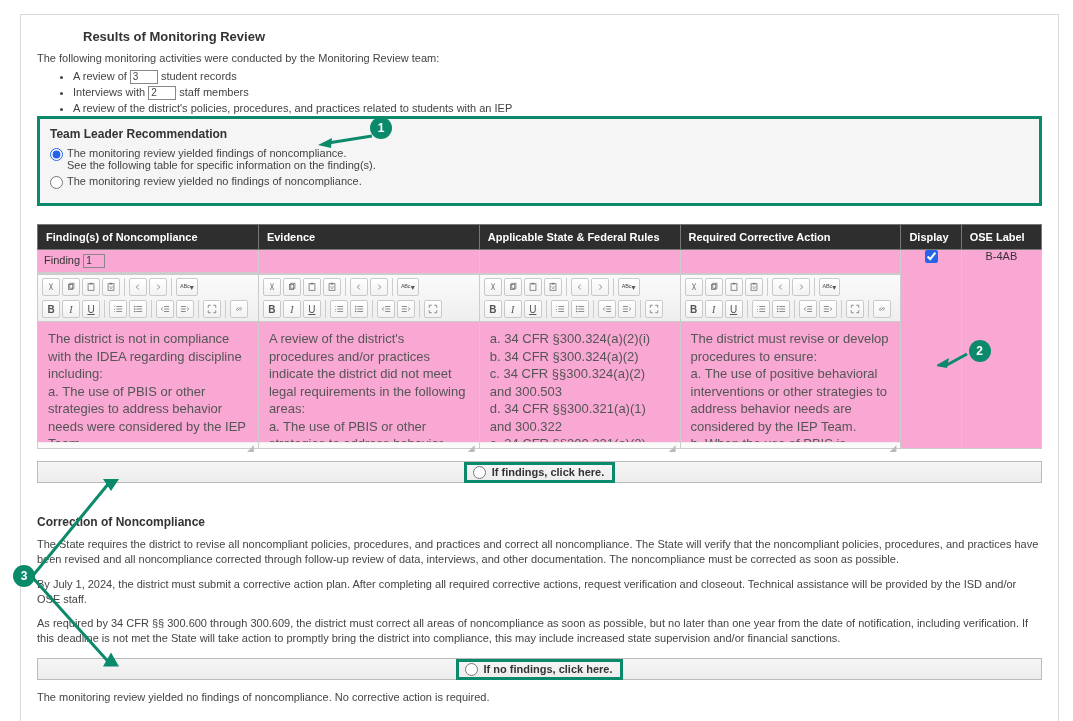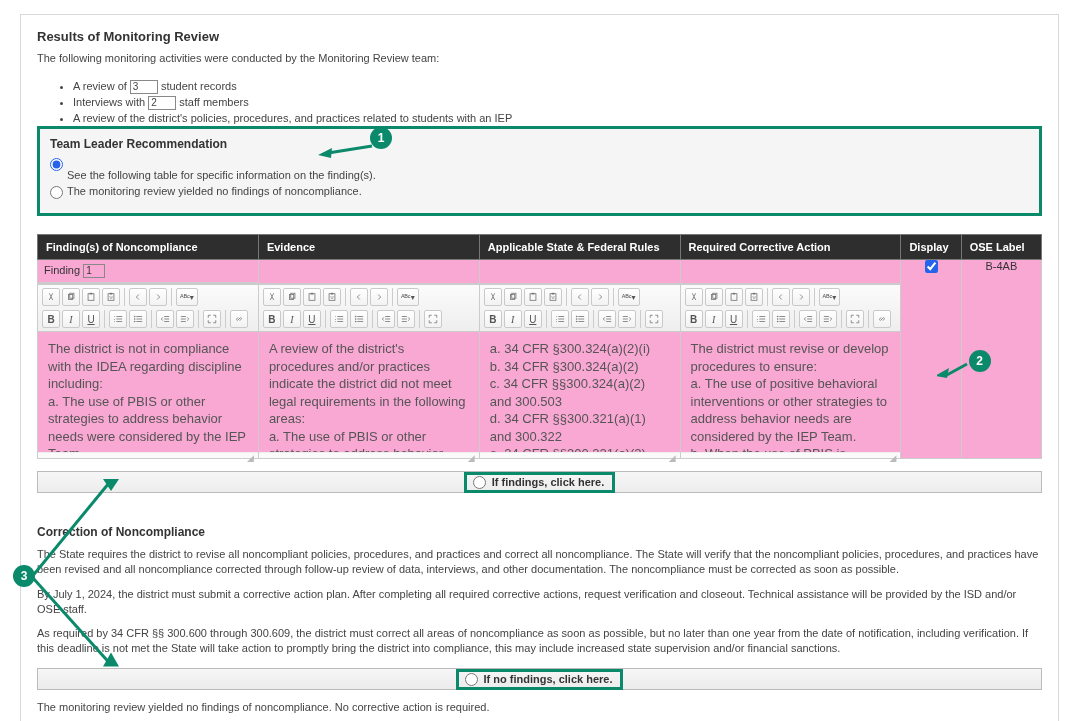--- a/index.html
+++ b/index.html
@@ -1,19 +1,19 @@
 <!DOCTYPE html>
 <html><head>
 <meta charset="utf-8">
 <style>
   * { box-sizing: border-box; margin: 0; padding: 0; }
   body { font-family: Arial, Helvetica, sans-serif; font-size: 11px; color: #333; background: #fff; padding: 14px 14px 14px 20px; }
   .page { border: 1px solid #d9d9d9; padding: 14px 16px 18px 16px; position: relative; }
-  h2.results-title { font-size: 13px; font-weight: bold; margin-bottom: 8px; color:#333; }
-  .intro { margin-bottom: 16px; color:#444; }
+  h2.results-title { font-size: 13px; font-weight: bold; margin-bottom: 8px; color:#333;margin-left:46px; }
+  .intro { margin-bottom: 6px; color:#444; }
   ul.bullets { margin-left: 36px; margin-bottom: 2px; }
   ul.bullets li { list-style: disc; margin-bottom: 2px; color:#444; }
   .inline-input { display:inline-block; border:1px solid #888; width:28px; height:14px; line-height:12px; font-size:10px; text-align:left; padding:0 2px; background:#fff; }
   .team-box { border:3px solid #0b8a6b; background:#f5f5f5; padding:8px 10px 10px 10px; margin-bottom:18px; position:relative; }
   .team-title { font-weight:bold; font-size:12px; margin-bottom:6px; }
   .radio-row { display:flex; align-items:flex-start; gap:4px; margin-bottom:4px; }
   .radio-row input[type="radio"] { margin-top:1px; accent-color:#2563eb; }
   .radio-row .radio-label { color:#444; }
   .radio-row .radio-sub { display:block; margin-left:0; }
   
@@ -61,21 +61,21 @@
       <span>Interviews with </span><span class="inline-input">2</span><span> staff members</span>
     </li>
     <li>A review of the district's policies, procedures, and practices related to students with an IEP</li>
   </ul>
 
   <div class="team-box">
     <div class="team-title">Team Leader Recommendation</div>
     <div class="radio-row">
       <input type="radio" name="team" checked="" style="">
       <div class="radio-label">
-        <br>
+        <span>The monitoring review yielded findings of noncompliance.</span><br>
         <span class="radio-sub">See the following table for specific information on the finding(s).</span>
       </div>
     </div>
     <div class="radio-row">
       <input type="radio" name="team" style="">
       <div class="radio-label">The monitoring review yielded no findings of noncompliance.</div>
     </div>
 
     <div class="badge" style="top:-2px; left:330px;">1</div>
     <svg class="arrow" style="top:9px; left:278px;" width="56" height="20">

